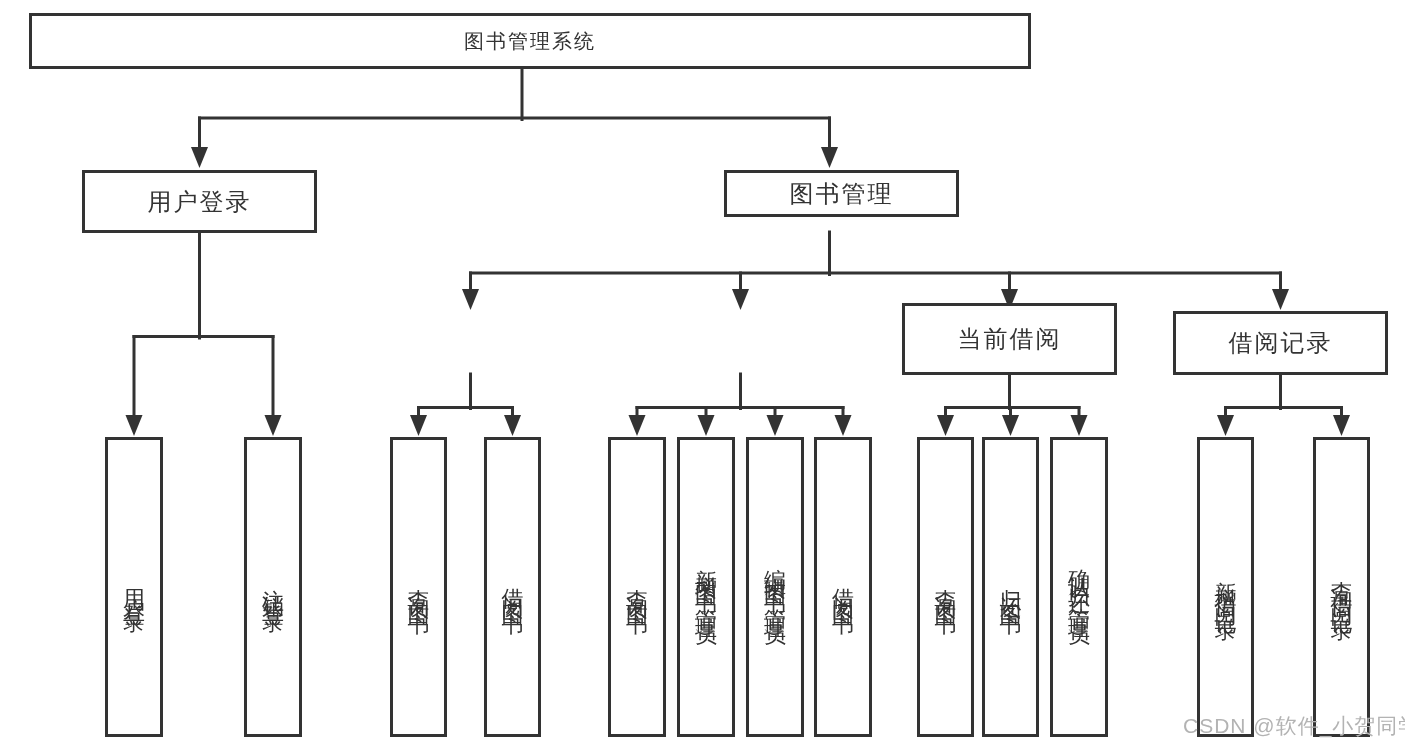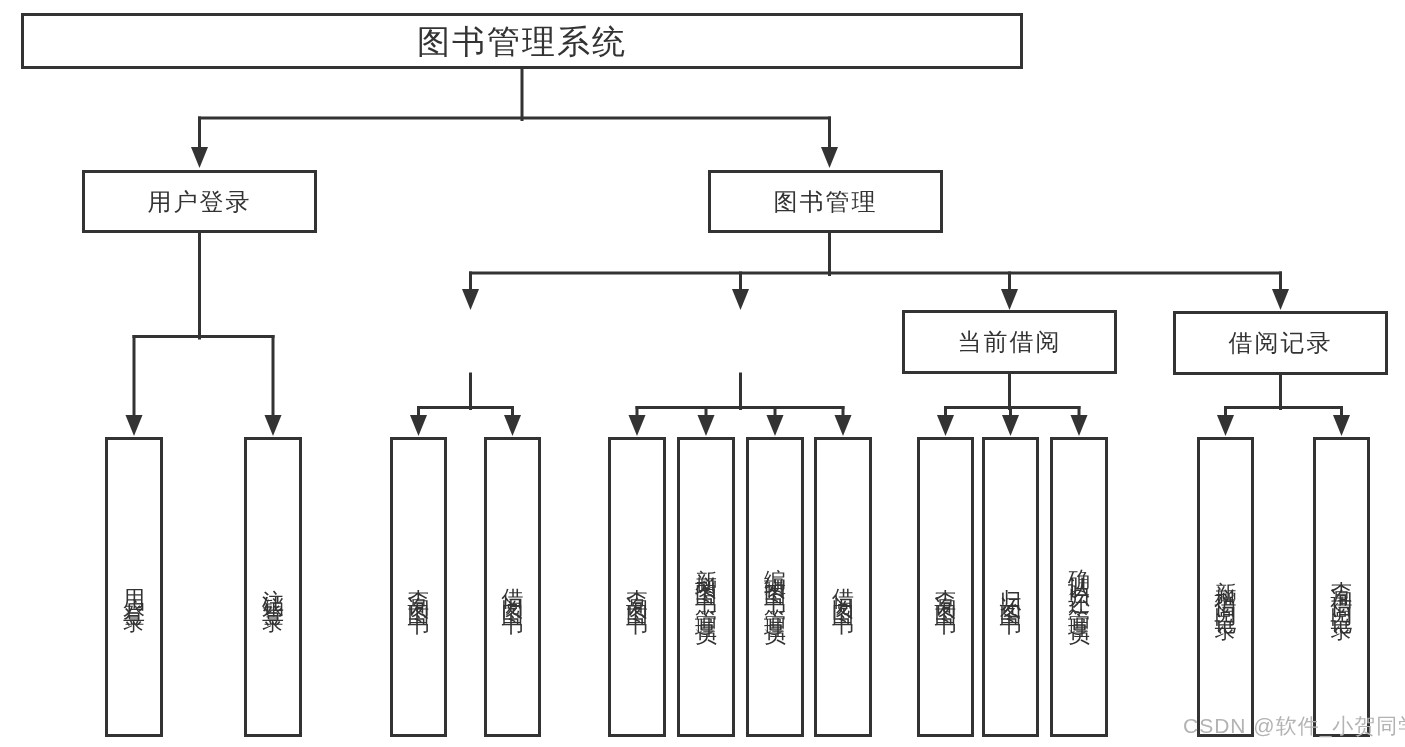--- a/index.html
+++ b/index.html
@@ -23,21 +23,21 @@
     color:var(--text,#333333);
     display:flex;align-items:center;justify-content:center;
     text-align:center;
   }
   .node.h{
     font-size:24px;
     letter-spacing:2px;
     line-height:1;
     white-space:nowrap;
   }
-  .node.root{font-size:33px;}
+  .node.root{font-size:20px;margin-left:8px;}
   .node.v{
     writing-mode:vertical-rl;
     font-size:22px;
     letter-spacing:8px;
     line-height:1;
   }
   #watermark{
     position:absolute;
     left:1183px;top:712px;
     font-size:21px;
@@ -114,23 +114,23 @@
       <polygon points="1010.5,436 1002,415 1019,415"></polygon>
       <polygon points="1079,436 1070.5,415 1087.5,415"></polygon>
       <polygon points="1225.5,436 1217,415 1234,415"></polygon>
       <polygon points="1341.5,436 1333,415 1350,415"></polygon>
     </g>
   </svg>
 
   <div class="node h root" style="left:21px;top:13px;width:1002px;height:56px">图书管理系统</div>
 
   <div class="node h" style="left:82px;top:170px;width:235px;height:63px">用户登录</div>
-  <div class="node h" style="left:708px;top:170px;width:235px;height:63px">图书管理</div>
+  <div class="node h" style="left:724px;top:170px;width:235px;height:47px">图书管理</div>
 
-  <div class="node h" style="left:902px;top:310px;width:215px;height:64px">当前借阅</div>
+  <div class="node h" style="left:902px;top:303px;width:215px;height:72px">当前借阅</div>
   <div class="node h" style="left:1173px;top:311px;width:215px;height:64px">借阅记录</div>
 
   <div class="node v" style="left:105px;top:437px;width:58px;height:300px">用户登录</div>
   <div class="node v" style="left:244px;top:437px;width:58px;height:300px">注销登录</div>
 
   <div class="node v" style="left:390px;top:437px;width:57px;height:300px">查询图书</div>
   <div class="node v" style="left:484px;top:437px;width:57px;height:300px">借阅图书</div>
 
   <div class="node v" style="left:608px;top:437px;width:58px;height:300px">查询图书</div>
   <div class="node v" style="left:677px;top:437px;width:58px;height:300px">新增图书（管理员）</div>

